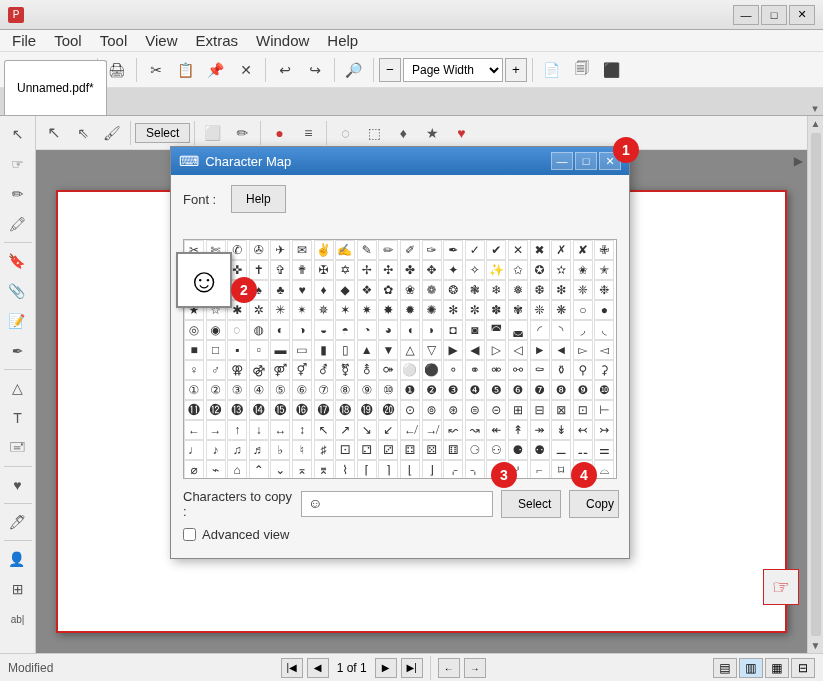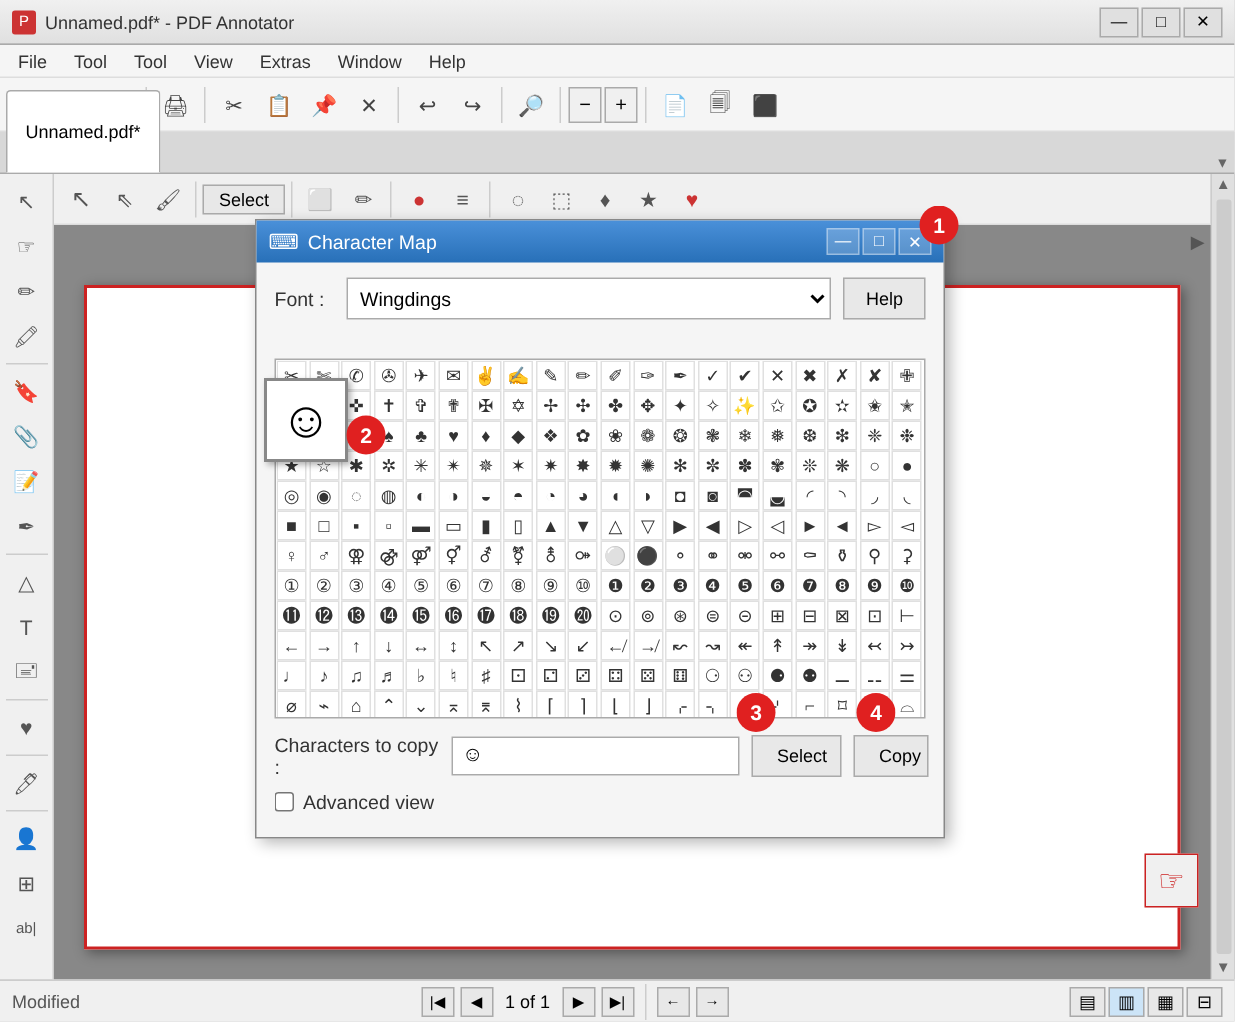--- a/index.html
+++ b/index.html
@@ -24,21 +24,21 @@
     
     .menu-bar {
       background: #f5f5f5;
       height: 22px;
       display: flex;
       align-items: center;
       padding: 0 4px;
       border-bottom: 1px solid #ddd;
       gap: 2px;
     }
-    .menu-item { padding: 2px 8px; font-size: 12px; cursor: pointer; color: #333; }
+    .menu-item { padding: 2px 8px; font-size: 15px; cursor: pointer; color: #333; }
 
     
     .toolbar {
       background: #f5f5f5;
       height: 36px;
       display: flex;
       align-items: center;
       padding: 0 4px;
       border-bottom: 1px solid #ddd;
       gap: 2px;
@@ -324,21 +324,20 @@
       padding: 0 4px;
       gap: 1px;
     }
   </style>
 </head>
 <body>
 
 <div class="title-bar">
   <div class="title-bar-left">
     <div class="title-bar-icon">P</div>
-    <span class="title-bar-text">Unnamed.pdf* - PDF Annotator</span>
   </div>
   <div class="title-bar-controls">
     <div class="title-btn">—</div>
     <div class="title-btn">□</div>
     <div class="title-btn close">✕</div>
   </div>
 </div>
 
 <div class="menu-bar">
   <span class="menu-item">File</span>
@@ -361,20 +360,23 @@
   <button class="toolbar-btn">📋</button>
   <button class="toolbar-btn">📌</button>
   <button class="toolbar-btn">✕</button>
   <div class="toolbar-separator"></div>
   <button class="toolbar-btn">↩</button>
   <button class="toolbar-btn">↪</button>
   <div class="toolbar-separator"></div>
   <button class="toolbar-btn">🔎</button>
   <div class="toolbar-separator"></div>
   <button class="zoom-btn">−</button>
+  <select class="page-width-select">
+    <option>Page Width</option>
+  </select>
   <button class="zoom-btn">+</button>
   <div class="toolbar-separator"></div>
   <button class="toolbar-btn">📄</button>
   <button class="toolbar-btn">🗐</button>
   <button class="toolbar-btn">⬛</button>
 </div>
 
 <div class="tab-bar">
   <div class="tab active">Unnamed.pdf*</div>
   <div style="flex:1"></div>
@@ -457,23 +459,20 @@
           <div class="dialog-btn">—</div>
           <div class="dialog-btn">□</div>
           <div class="dialog-btn close-btn">✕</div>
         </div>
       </div>
 
       <div class="dialog-content">
 
         <div class="font-row">
           <span class="font-label">Font :</span>
-          <select class="font-select">
-            <option>Wingdings</option>
-          </select>
           <button class="help-btn">Help</button>
         </div>
 
         <div class="char-grid-wrapper">
           <div class="char-grid" id="char-grid">
           <div class="char-cell" title="U+2702">✂</div>
               <div class="char-cell" title="U+2704">✄</div>
               <div class="char-cell" title="U+2706">✆</div>
               <div class="char-cell" title="U+2707">✇</div>
               <div class="char-cell" title="U+2708">✈</div>

